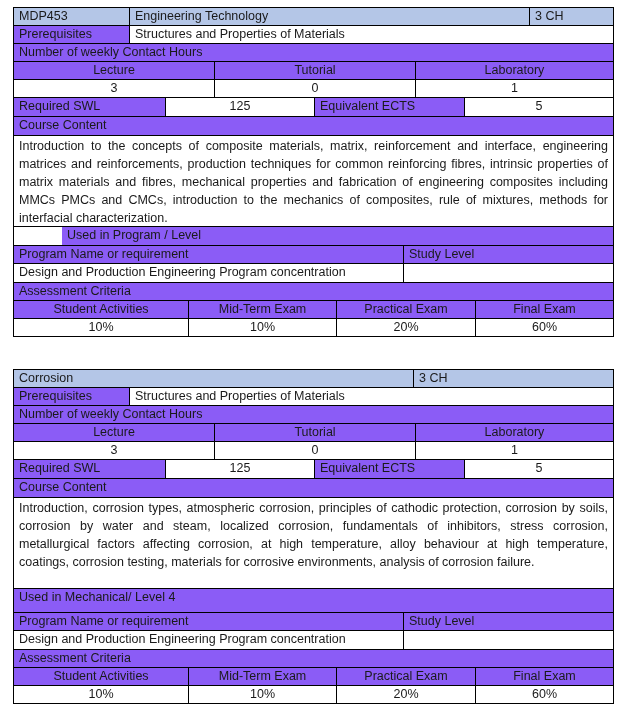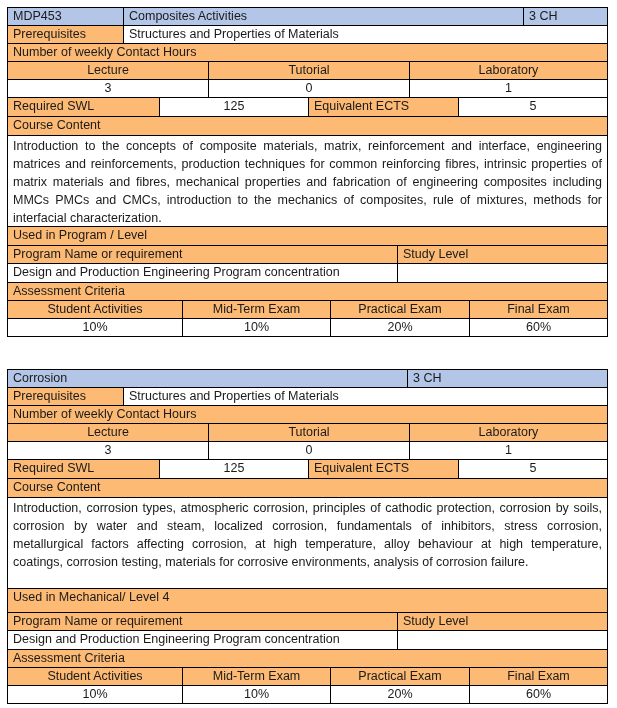--- a/index.html
+++ b/index.html
@@ -1,35 +1,35 @@
 <!DOCTYPE html>
 <html><head>
 <meta charset="utf-8">
 <style>
   html, body { margin: 0; padding: 0; background: #ffffff; }
   body { width: 617px; height: 708px; position: relative; font-family: "Liberation Sans", sans-serif; color: #1a1a1a; }
-  .course { position: absolute; left: 7px; width: 601px; }
+  .course { position: absolute; left: 13px; width: 601px; }
   .row { display: flex; box-sizing: border-box; border-left: 1px solid #000; border-right: 1px solid #000; border-bottom: 1px solid #000; }
   .row.first { border-top: 1px solid #000; }
   .cell { box-sizing: border-box; padding: 0 5px; font-size: 12.5px; line-height: 17px; border-right: 1px solid #000; white-space: nowrap; overflow: hidden; }
   .cell:last-child { border-right: none; }
   .blue { background: #b4c6e7; }
-  .green { background: #fdba74; }
+  .green { background: #8b5cf6; }
   .white { background: #ffffff; }
   .center { text-align: center; }
   .right { text-align: left; padding-right: 0; }
   .para { white-space: normal; text-align: justify; line-height: 18px; padding: 0 5px; font-size: 12.5px; }
 </style>
 </head>
 <body>
 
 <div class="course" style="top:7px;">
   <div class="row first" style="height:19px;">
     <div class="cell blue" style="width:116px;">MDP453</div>
-    <div class="cell blue" style="width:400px;">Composites Activities</div>
+    <div class="cell blue" style="width:400px;">Engineering Technology</div>
     <div class="cell blue right" style="flex:1;">3 CH</div>
   </div>
   <div class="row" style="height:18px;">
     <div class="cell green" style="width:116px;">Prerequisites</div>
     <div class="cell white" style="flex:1;">Structures and Properties of Materials</div>
   </div>
   <div class="row" style="height:18px;">
     <div class="cell green" style="flex:1;">Number of weekly Contact Hours</div>
   </div>
   <div class="row" style="height:18px;">
@@ -48,21 +48,21 @@
     <div class="cell green" style="width:150px;">Equivalent ECTS</div>
     <div class="cell white center" style="flex:1;">5</div>
   </div>
   <div class="row" style="height:19px;">
     <div class="cell green" style="flex:1;">Course Content</div>
   </div>
   <div class="row" style="height:91px;justify-content:center;">
     <div class="white para" style="flex:1;padding-top:1px;">Introduction to the concepts of composite materials, matrix, reinforcement and interface, engineering matrices and reinforcements, production techniques for common reinforcing fibres, intrinsic properties of matrix materials and fibres, mechanical properties and fabrication of engineering composites including MMCs PMCs and CMCs, introduction to the mechanics of composites, rule of mixtures, methods for interfacial characterization.</div>
   </div>
   <div class="row" style="height:19px;">
-    <div class="cell green" style="flex:1;">Used in Program / Level</div>
+    <div class="cell green" style="flex:1;margin-left:48px;">Used in Program / Level</div>
   </div>
   <div class="row" style="height:18px;">
     <div class="cell green" style="width:390px;">Program Name or requirement</div>
     <div class="cell green" style="flex:1;">Study Level</div>
   </div>
   <div class="row" style="height:19px;">
     <div class="cell white" style="width:390px;">Design and Production Engineering Program concentration</div>
     <div class="cell white" style="flex:1;"></div>
   </div>
   <div class="row" style="height:18px;">

